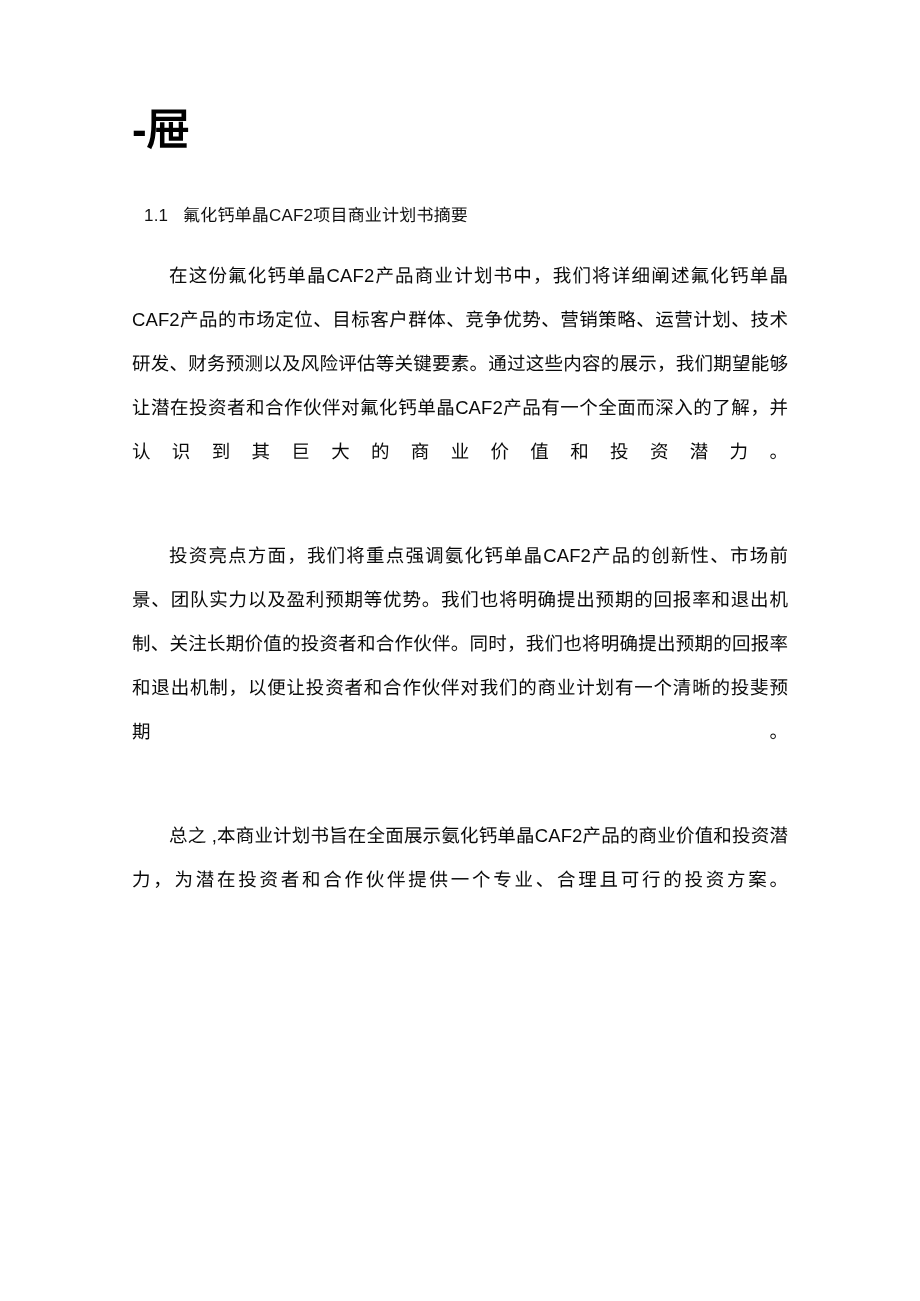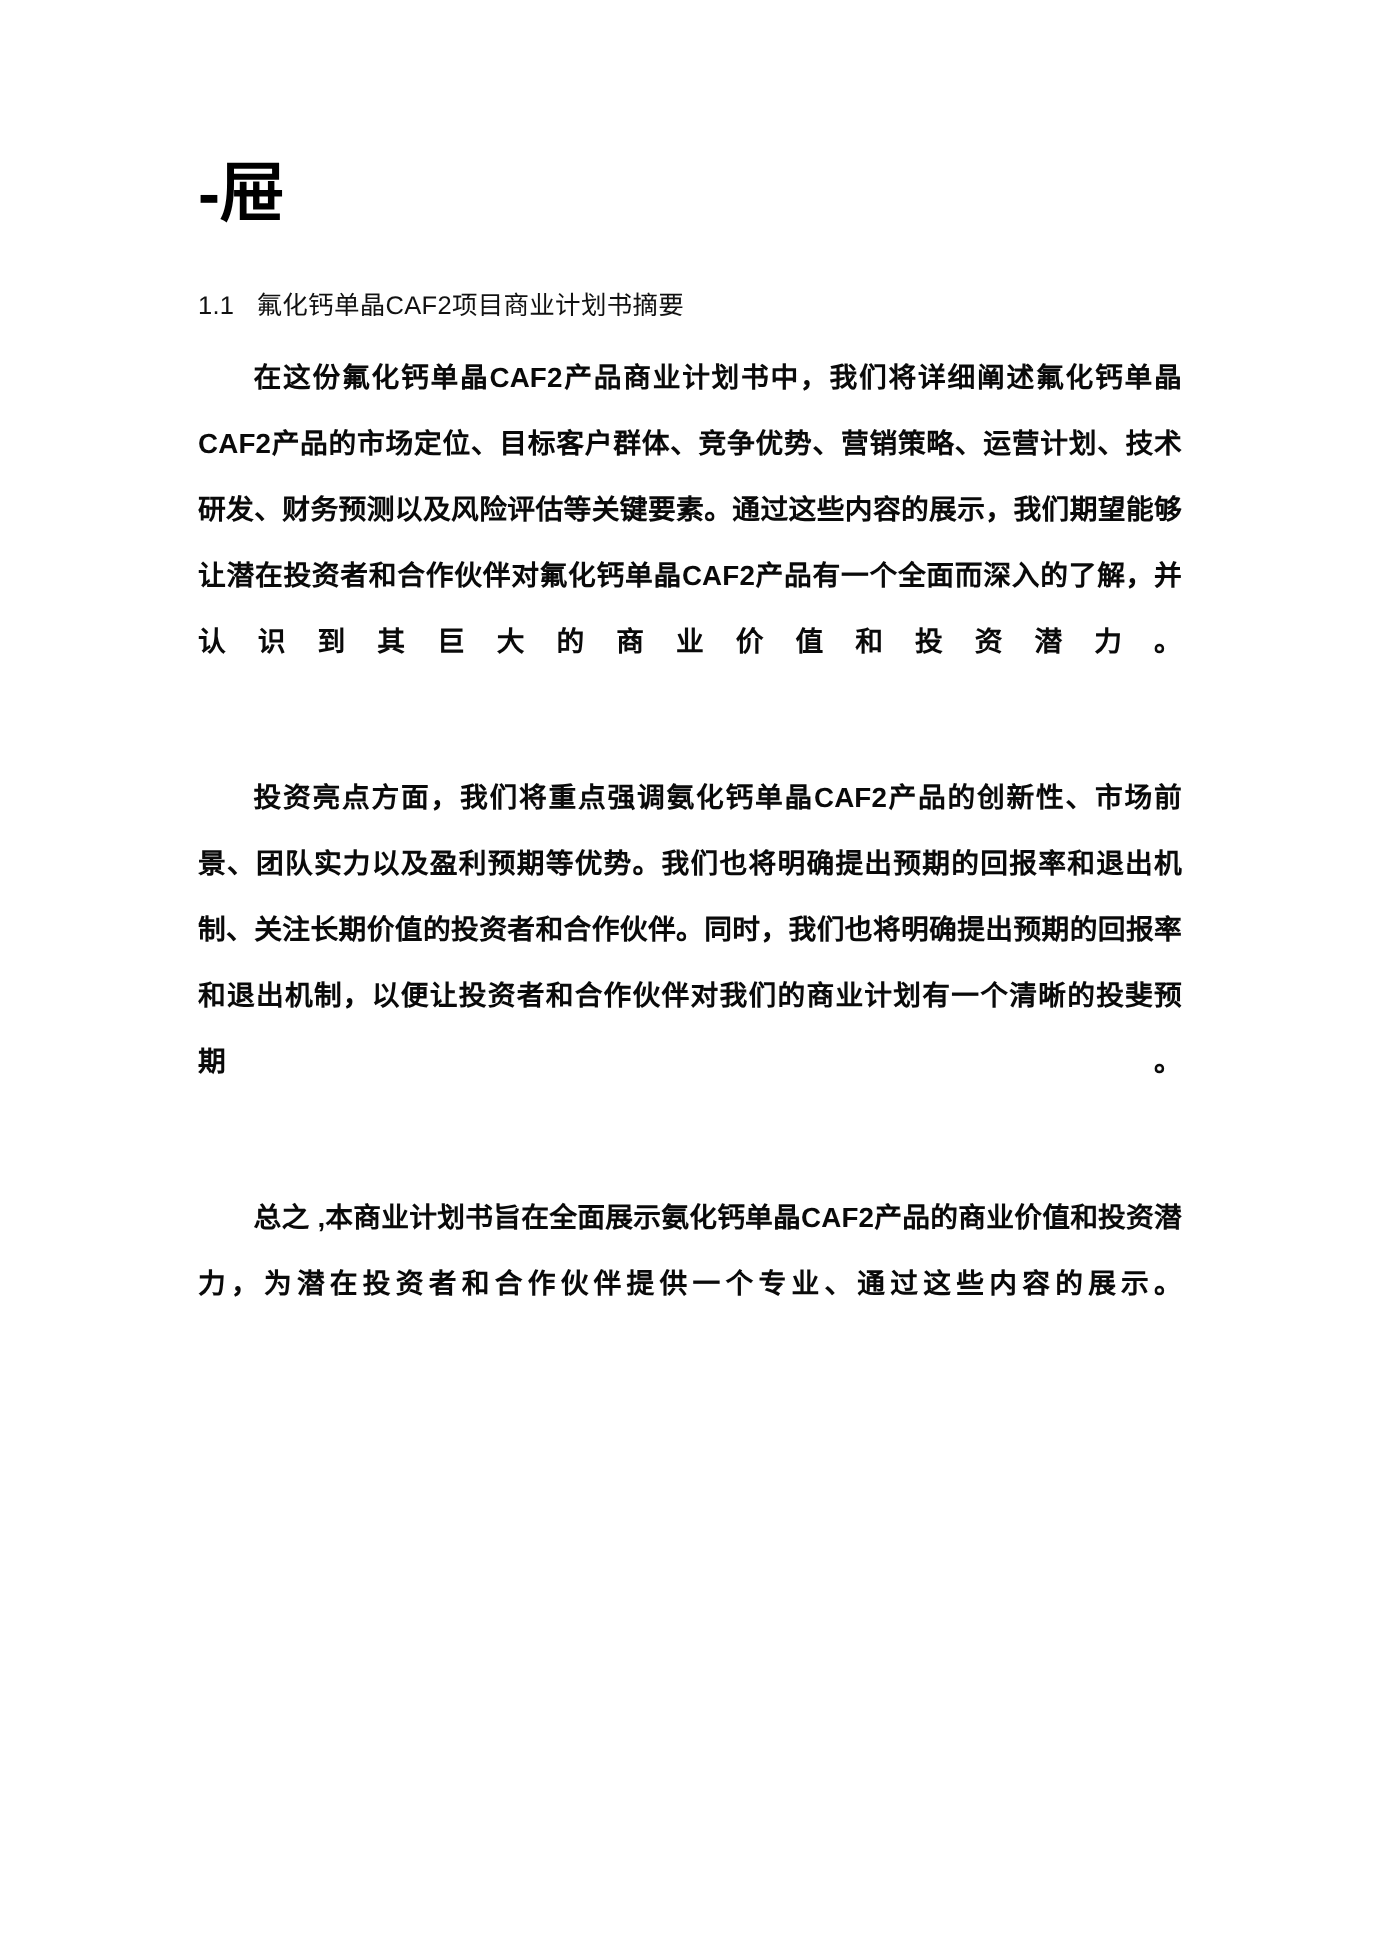--- a/index.html
+++ b/index.html
@@ -35,39 +35,39 @@
     letter-spacing: -0.5px;
     margin: 0;
     padding-top: 108px;
     color: #000000;
     white-space: pre;
   }
   .section-heading {
     font-size: 17px;
     font-weight: 400;
     line-height: 1.2;
-    margin: 0;
+    margin: 12px;
     padding-top: 42px;
     color: #111111;
     white-space: pre;
     letter-spacing: 0.2px;
   }
   .body-para {
     font-size: 18.5px;
     font-weight: 400;
     line-height: 44px;
     color: #0a0a0a;
     margin: 0;
     text-align: justify;
     text-justify: inter-character;
     text-indent: 2em;
     letter-spacing: 0.1px;
   }
   .para-gap-first { padding-top: 30px; }
-  .para-gap      { padding-top: 16px; font-weight: bold; }
+  .para-gap      { padding-top: 16px; }
 
   
   .body-para:after {
     content: "";
     display: inline-block;
     width: 100%;
   }
 </style>
 </head>
 <body>
@@ -77,16 +77,16 @@
 
     <h1 class="doc-title">-屉</h1>
 
     <h2 class="section-heading">1.1   氟化钙单晶CAF2项目商业计划书摘要</h2>
 
 
     <p class="body-para para-gap">在这份氟化钙单晶CAF2产品商业计划书中，我们将详细阐述氟化钙单晶CAF2产品的市场定位、目标客户群体、竞争优势、营销策略、运营计划、技术研发、财务预测以及风险评估等关键要素。通过这些内容的展示，我们期望能够让潜在投资者和合作伙伴对氟化钙单晶CAF2产品有一个全面而深入的了解，并认识到其巨大的商业价值和投资潜力。</p>
 
     <p class="body-para para-gap">投资亮点方面，我们将重点强调氨化钙单晶CAF2产品的创新性、市场前景、团队实力以及盈利预期等优势。我们也将明确提出预期的回报率和退出机制、关注长期价值的投资者和合作伙伴。同时，我们也将明确提出预期的回报率和退出机制，以便让投资者和合作伙伴对我们的商业计划有一个清晰的投斐预期。</p>
 
-    <p class="body-para para-gap">总之 ,本商业计划书旨在全面展示氨化钙单晶CAF2产品的商业价值和投资潜力，为潜在投资者和合作伙伴提供一个专业、通过这些内容的展示。</p>
+    <p class="body-para para-gap">总之 ,本商业计划书旨在全面展示氨化钙单晶CAF2产品的商业价值和投资潜力，为潜在投资者和合作伙伴提供一个专业、合理且可行的投资方案。</p>
 
   </div>
 </div>
 
 </body></html>

